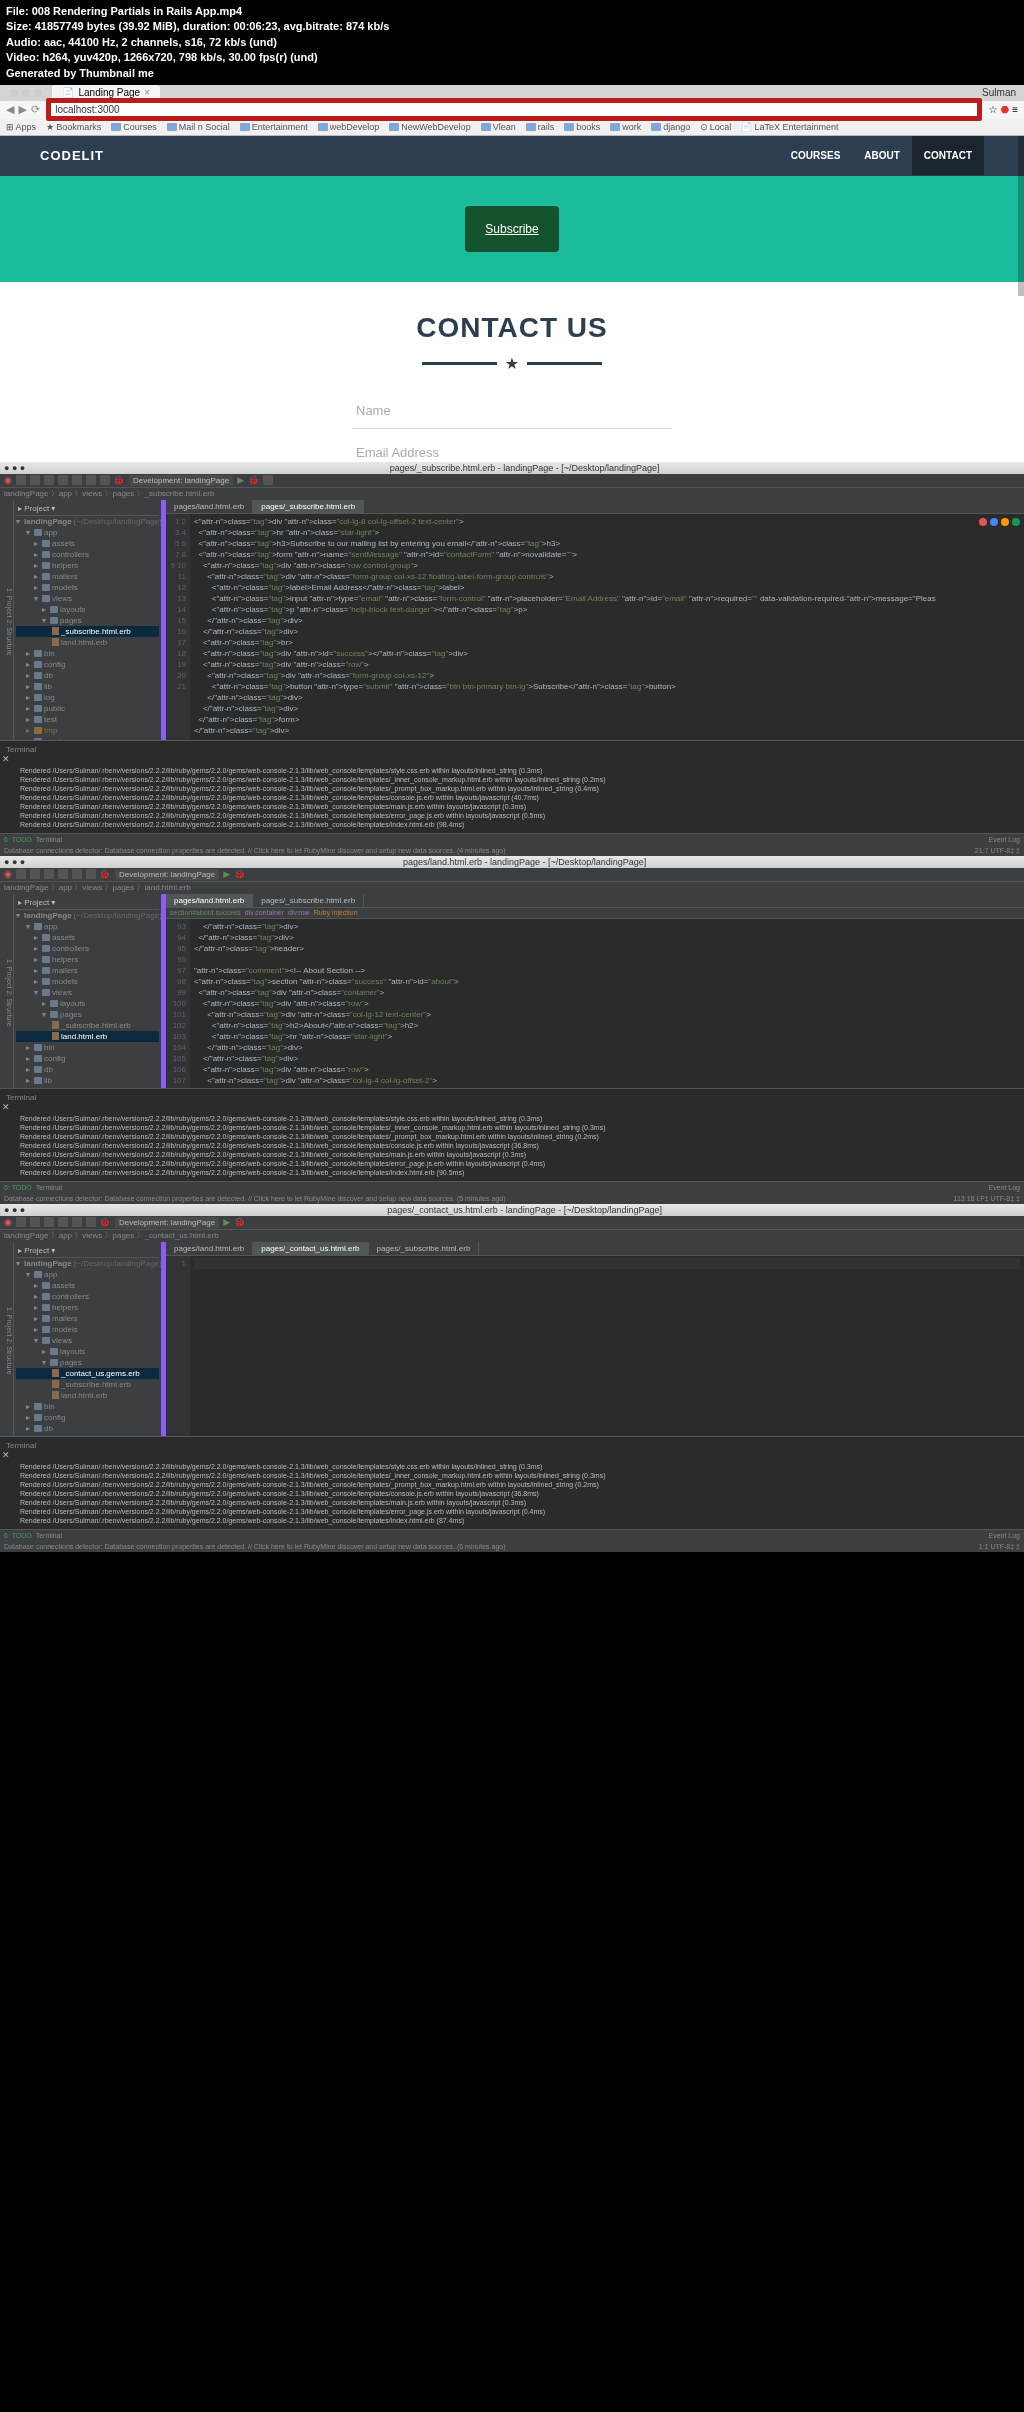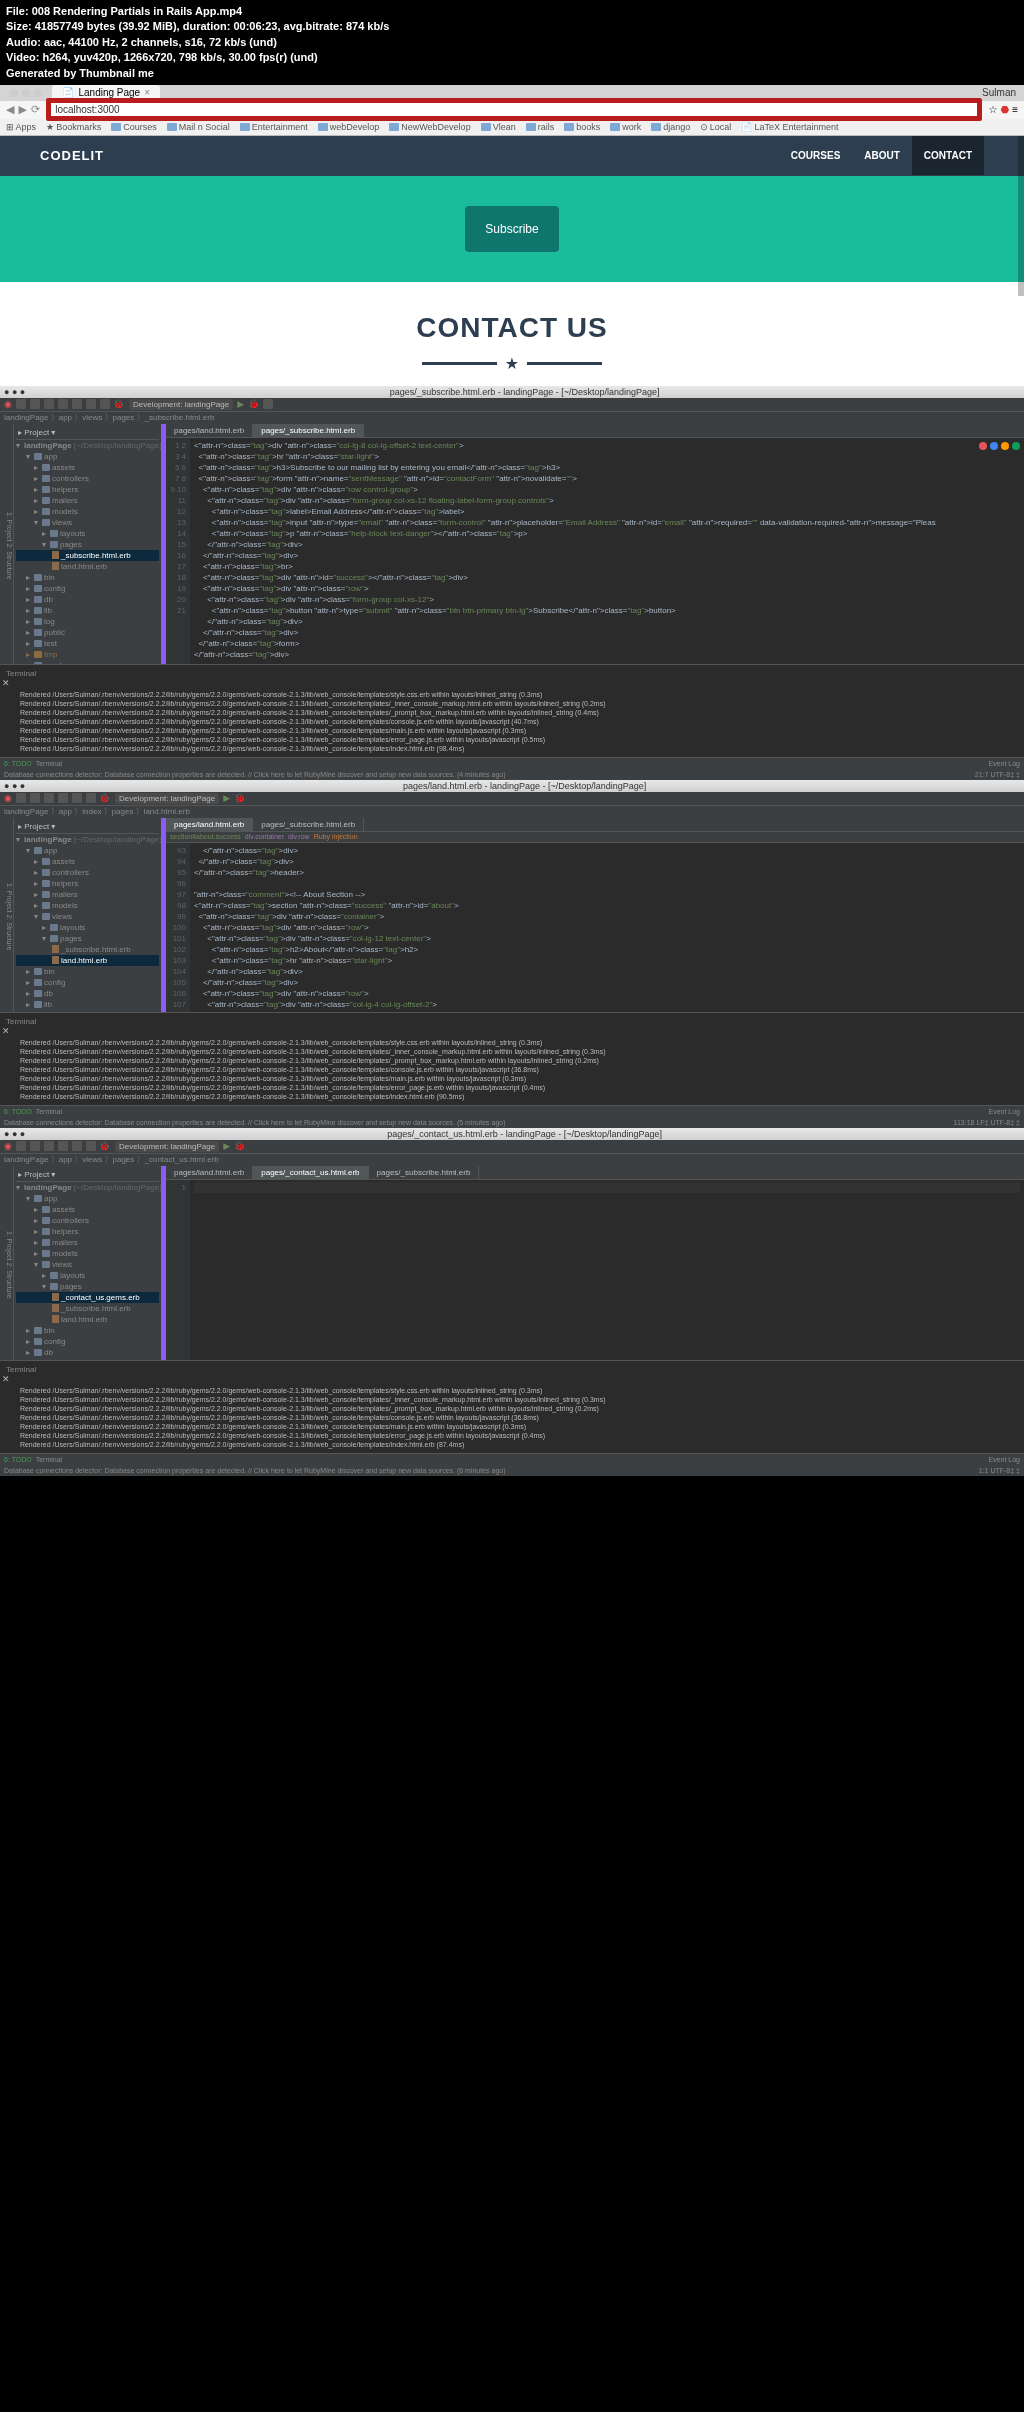--- a/index.html
+++ b/index.html
@@ -19,28 +19,28 @@
 .user-badge { margin-left: auto; font-size: 10px; color: #333; padding: 0 4px; }
 .url-bar { display: flex; align-items: center; height: 18px; padding: 0 6px; gap: 6px; background: #f5f5f5; }
 .url-bar .nav-btns { display: flex; gap: 4px; color: #888; font-size: 11px; }
 .url-input { flex: 1; background: #fff; border: 5px solid #b91c1c; border-radius: 2px; font-size: 10px; padding: 1px 4px; color: #333; }
 .url-icons { display: flex; gap: 3px; font-size: 10px; }
 .bookmarks-bar { display: flex; align-items: center; height: 16px; padding: 0 6px; gap: 10px; font-size: 9px; color: #555; background: #f0f0f0; overflow: hidden; }
 .bookmarks-bar span { white-space: nowrap; display: flex; align-items: center; gap: 2px; }
 .folder-ico { width: 10px; height: 8px; background: #7fa8d4; display: inline-block; border-radius: 1px; }
 
 
-.webpage { background: #fff; height: 250px; position: relative; overflow: hidden; }
+.webpage { background: #fff; height: 326px; position: relative; overflow: hidden; }
 .nav-bar { height: 40px; background: #2c3e50; display: flex; align-items: center; padding: 0 40px; }
 .logo { color: #fff; font-weight: bold; font-size: 13px; letter-spacing: 1px; }
 .nav-links { margin-left: auto; display: flex; gap: 0; }
 .nav-links a { color: #fff; font-size: 10px; font-weight: bold; padding: 14px 12px; text-decoration: none; }
 .nav-links a.active { background: #1a2530; }
 .teal-section { background: #1abc9c; height: 106px; display: flex; align-items: center; justify-content: center; }
-.subscribe-btn { background: #0f766e; color: #fff; border: none; padding: 16px 20px; border-radius: 4px; font-size: 12px; }
+.subscribe-btn { background: #14532d; color: #fff; border: none; padding: 16px 20px; border-radius: 4px; font-size: 12px; text-decoration: underline; }
 .contact-section { background: #fff; padding: 30px 1px; text-align: center; }
 .contact-title { font-size: 28px; font-weight: bold; color: #2c3e50; letter-spacing: 1px; }
 .star-divider { display: flex; align-items: center; justify-content: center; margin: 10px auto; width: 180px; }
 .star-divider .line { flex: 1; height: 3px; background: #2c3e50; }
 .star-divider .star { color: #2c3e50; font-size: 16px; margin: 0 8px; }
 .form-fields { width: 320px; margin: 20px auto 0; text-align: left; }
 .form-fields input { width: 100%; border: none; border-bottom: 1px solid #ddd; padding: 10px 4px; font-size: 13px; color: #333; margin-bottom: 6px; }
 .form-fields input::placeholder { color: #aaa; }
 .scrollbar-left { position: absolute; right: 0; top: 0; width: 6px; height: 160px; background: rgba(0,0,0,0.25); }
 
@@ -428,21 +428,21 @@
       <span class="tb-icon"></span>
       <span class="tb-icon"></span>
       <span class="tb-icon"></span>
       <span class="tb-icon"></span>
     <span class="bug">🐞</span>
     <span class="tb-path">Development: landingPage</span>
     <span class="play">▶</span>
     <span>🐞</span>
   </div>
   <div class="ide-breadcrumb">
-    <span class="crumb">landingPage 〉app 〉index 〉pages 〉land.html.erb</span>
+    <span class="crumb">landingPage 〉app 〉views 〉pages 〉land.html.erb</span>
   </div>
   <div class="ide-body">
     <div class="ide-sidebar-tabs">1: Project  2: Structure</div>
     <div class="ide-tree">
       <div class="tree-header">▸ Project ▾</div>
       <div class="tree-item" style="padding-left:0">
           <span class="arrow">▾</span>
           <span class="folder-icon"></span>
           <b>landingPage</b> 
           <span style="color:#666">(~/Desktop/landingPage)</span>

